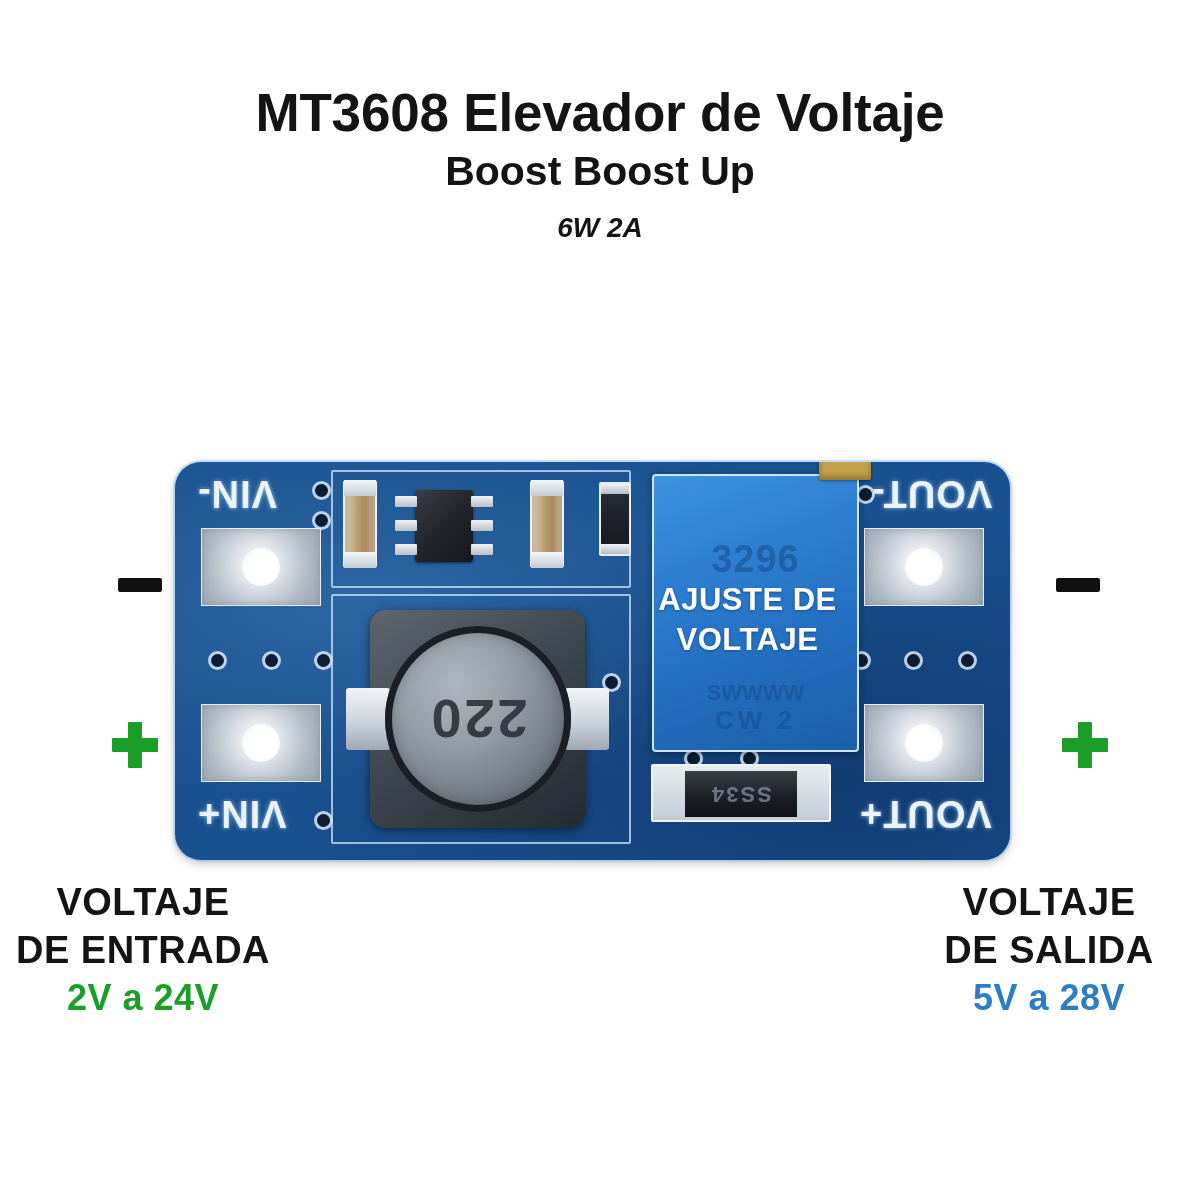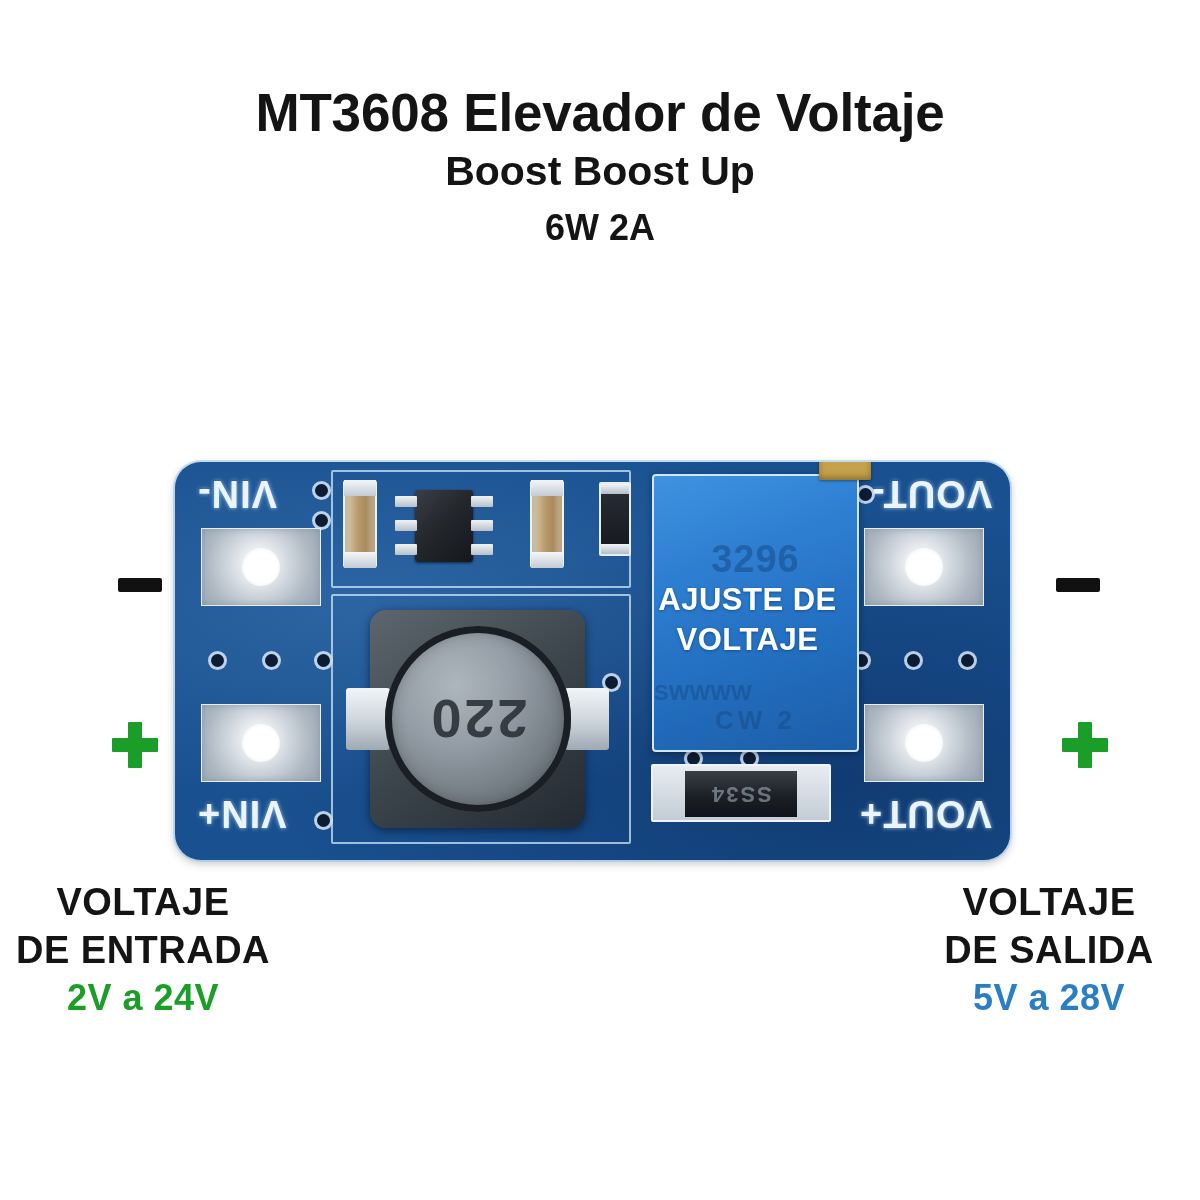--- a/index.html
+++ b/index.html
@@ -33,23 +33,24 @@
     font-weight: bold;
     line-height: 58px;
     letter-spacing: -0.2px;
   }
   .title-line-3 {
     font-size: 41px;
     font-weight: bold;
     line-height: 58px;
   }
   .title-line-4 {
-    font-size: 36px;
+    font-size: 28px;
     font-weight: bold;
     line-height: 56px;
+    font-style: italic;
   }
 
   
   .board-stage {
     position: absolute;
     left: 0;
     top: 0;
     width: 1200px;
     height: 1200px;
   }
@@ -231,20 +232,21 @@
     top: 62px; left: 0; right: 0;
     text-align: center;
     color: rgba(20,70,130,0.5);
     font-size: 38px;
     font-weight: bold;
     letter-spacing: 1px;
   }
   .pot-sub {
     position: absolute;
     bottom: 44px; left: 0; right: 0;
+    text-align: center;
     color: rgba(20,70,130,0.45);
     font-size: 22px;
     font-weight: bold;
   }
   .pot-sub2 {
     position: absolute;
     bottom: 14px; left: 0; right: 0;
     text-align: center;
     color: rgba(20,70,130,0.45);
     font-size: 26px;

